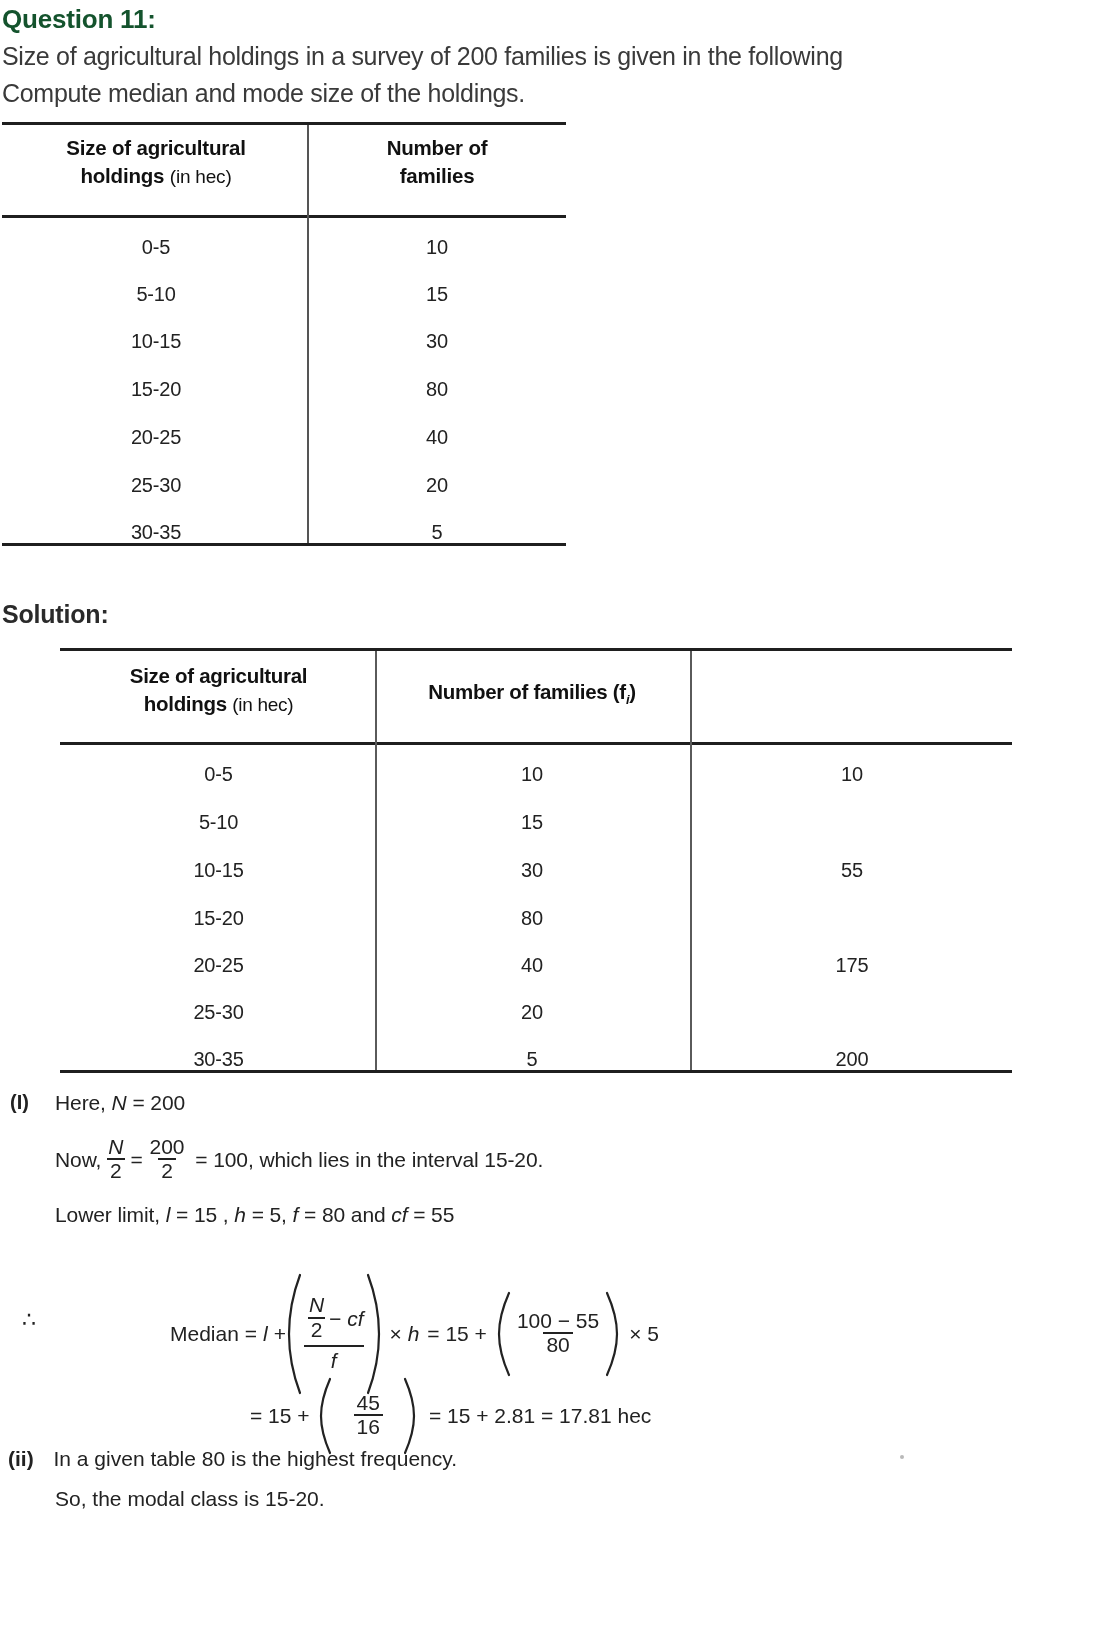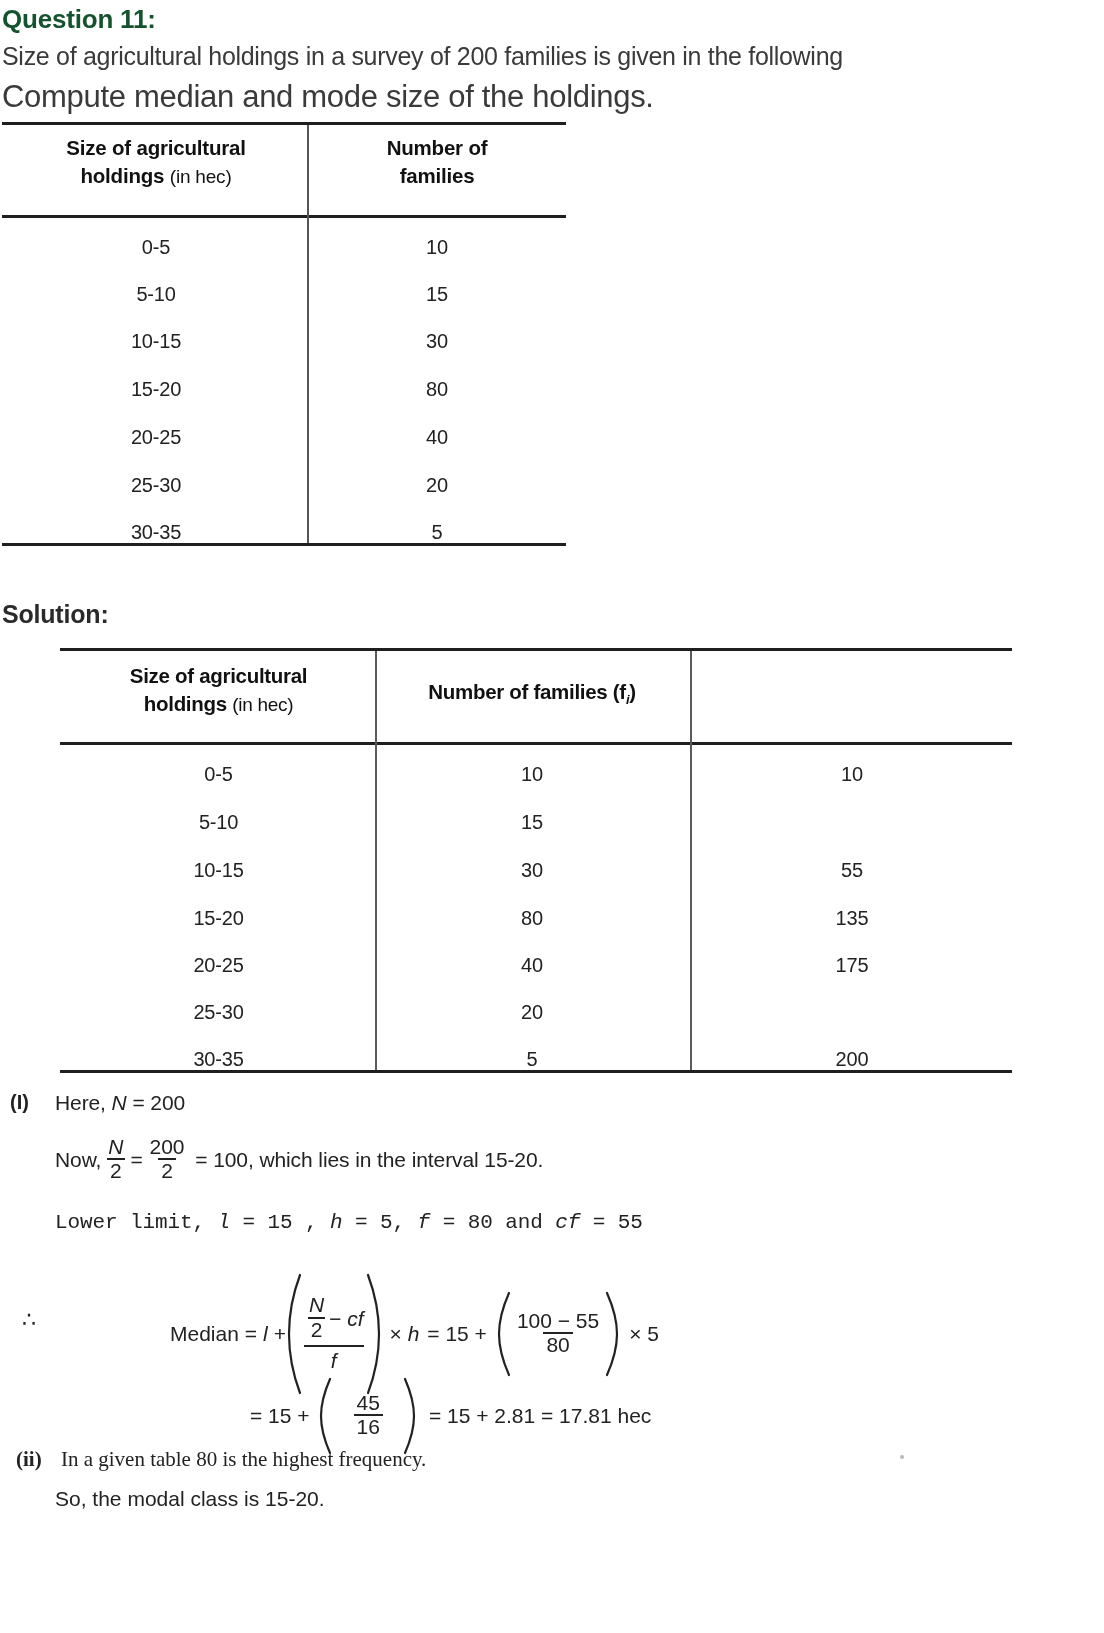--- a/index.html
+++ b/index.html
@@ -33,21 +33,21 @@
     top: 42px;
     font-size: 25px;
     color: #3a3a3a;
     letter-spacing: -0.3px;
     white-space: nowrap;
   }
   .q-line2 {
     position: absolute;
     left: 2px;
     top: 79px;
-    font-size: 31px;
+    font-size: 25px;
     color: #3a3a3a;
     letter-spacing: -0.3px;
     white-space: nowrap;
   }
 
   
   #table1-wrap {
     position: absolute;
     left: 2px;
     top: 122px;
@@ -230,21 +230,21 @@
   }
   .final-row {
     position: absolute;
     left: 250px;
     top: 292px;
     display: flex;
     align-items: center;
     font-size: 21px;
     white-space: nowrap;
   }
-  .tail-row-1 { position: absolute; left: 16px; top: 362px; font-size: 21px; white-space: nowrap; font-family: Liberation Serif, serif; }
+  .tail-row-1 { position: absolute; left: 8px; top: 362px; font-size: 21px; white-space: nowrap; }
   .tail-row-2 { position: absolute; left: 55px; top: 402px; font-size: 21px; white-space: nowrap; }
   .smudge {
     position: absolute;
     width: 4px; height: 4px;
     background: #b9b9b9;
     border-radius: 50%;
   }
 </style>
 </head>
 <body>
@@ -309,21 +309,20 @@
 
   <div class="cell c1" style="top:163px">5-10</div>
   <div class="cell c2" style="top:163px">15</div>
 
   <div class="cell c1" style="top:211px">10-15</div>
   <div class="cell c2" style="top:211px">30</div>
   <div class="cell c3" style="top:211px">55</div>
 
   <div class="cell c1" style="top:259px">15-20</div>
   <div class="cell c2" style="top:259px">80</div>
-  <div class="cell c3" style="top:259px">135</div>
 
   <div class="cell c1" style="top:306px">20-25</div>
   <div class="cell c2" style="top:306px">40</div>
   <div class="cell c3" style="top:306px">175</div>
 
   <div class="cell c1" style="top:353px">25-30</div>
   <div class="cell c2" style="top:353px">20</div>
 
   <div class="cell c1" style="top:400px">30-35</div>
   <div class="cell c2" style="top:400px">5</div>
@@ -344,21 +343,21 @@
       <span class="den">2</span>
     </span>
     <span>=</span>
     <span class="frac">
       <span class="num">200</span>
       <span class="den">2</span>
     </span>
     <span style="margin-left:4px">= 100, which lies in the interval 15-20.</span>
   </div>
 
-  <div class="step" style="left:55px; top:126px;font-family:Liberation Mono, monospace;">
+  <div class="step" style="left:55px; top:118px;">
     Lower limit, <span class="ital">l</span> = 15 , <span class="ital">h</span> = 5, <span class="ital">f</span> = 80 and <span class="ital">cf</span> = 55
   </div>
 
   <div class="median-line">
     <div class="therefore">∴</div>
     <div class="median-row">
       <span>Median =</span>
       <span class="ital" style="margin:0 6px">l</span>
       <span>+</span>
 

